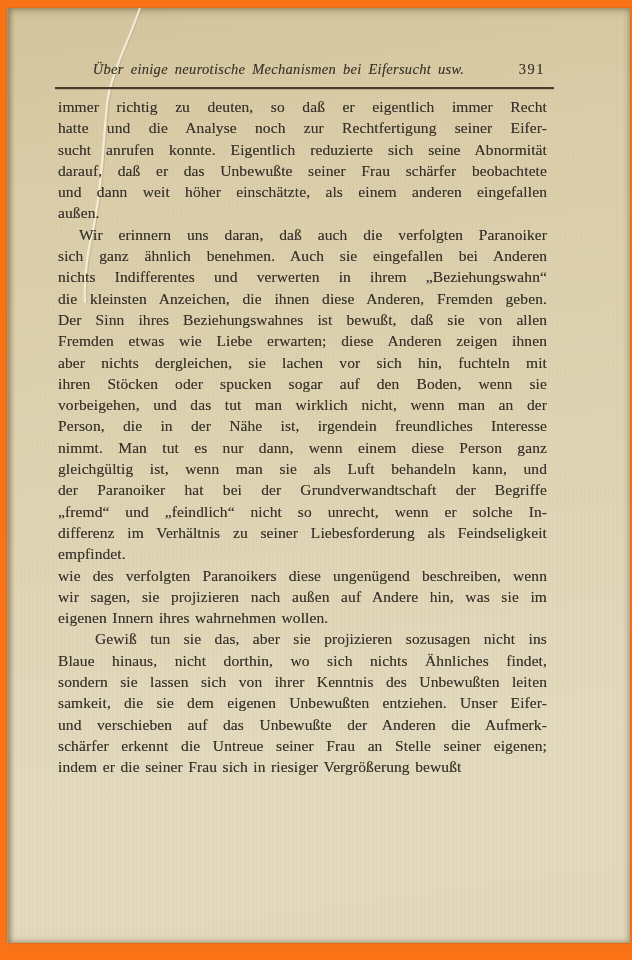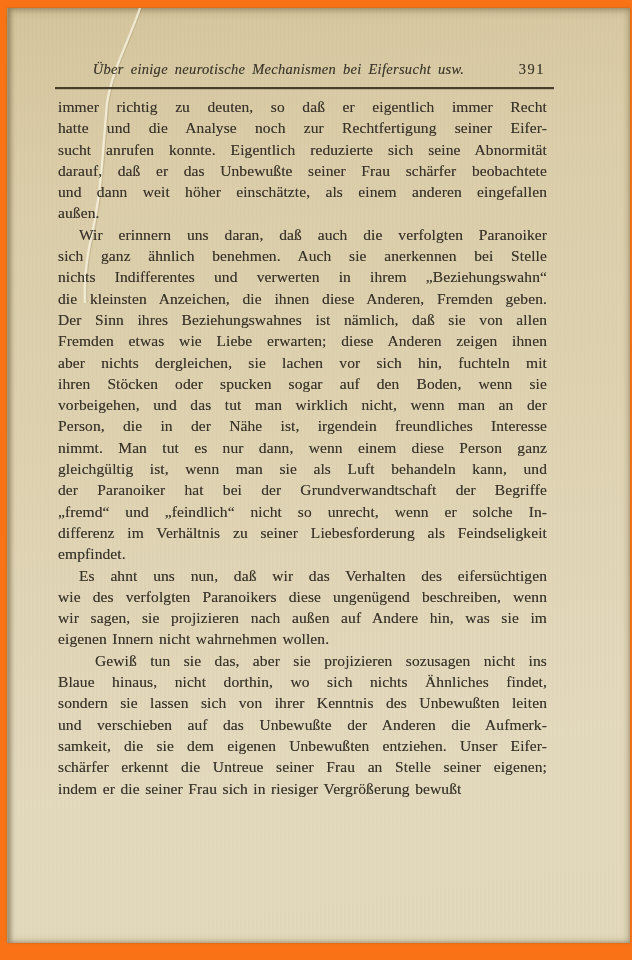--- a/index.html
+++ b/index.html
@@ -128,47 +128,46 @@
         <div class="paragraph indent-none">
           <div class="text-line first">immer richtig zu deuten, so daß er eigentlich immer Recht</div>
           <div class="text-line">hatte und die Analyse noch zur Rechtfertigung seiner Eifer-</div>
           <div class="text-line">sucht anrufen konnte. Eigentlich reduzierte sich seine Abnormität</div>
           <div class="text-line">darauf, daß er das Unbewußte seiner Frau schärfer beobachtete</div>
           <div class="text-line">und dann weit höher einschätzte, als einem anderen eingefallen</div>
           <div class="text-line last">außen.</div>
         </div>
         <div class="paragraph indent-normal">
           <div class="text-line first">Wir erinnern uns daran, daß auch die verfolgten Paranoiker</div>
-          <div class="text-line">sich ganz ähnlich benehmen. Auch sie anerkennen bei Stelle</div>
+          <div class="text-line">sich ganz ähnlich benehmen. Auch sie eingefallen bei Anderen</div>
           <div class="text-line">nichts Indifferentes und verwerten in ihrem „Beziehungswahn“</div>
           <div class="text-line">die kleinsten Anzeichen, die ihnen diese Anderen, Fremden geben.</div>
-          <div class="text-line">Der Sinn ihres Beziehungswahnes ist nämlich, daß sie von allen</div>
+          <div class="text-line">Der Sinn ihres Beziehungswahnes ist bewußt, daß sie von allen</div>
           <div class="text-line">Fremden etwas wie Liebe erwarten; diese Anderen zeigen ihnen</div>
           <div class="text-line">aber nichts dergleichen, sie lachen vor sich hin, fuchteln mit</div>
           <div class="text-line">ihren Stöcken oder spucken sogar auf den Boden, wenn sie</div>
           <div class="text-line">vorbeigehen, und das tut man wirklich nicht, wenn man an der</div>
           <div class="text-line">Person, die in der Nähe ist, irgendein freundliches Interesse</div>
           <div class="text-line">nimmt. Man tut es nur dann, wenn einem diese Person ganz</div>
           <div class="text-line">gleichgültig ist, wenn man sie als Luft behandeln kann, und</div>
           <div class="text-line">der Paranoiker hat bei der Grundverwandtschaft der Begriffe</div>
           <div class="text-line">„fremd“ und „feindlich“ nicht so unrecht, wenn er solche In-</div>
           <div class="text-line">differenz im Verhältnis zu seiner Liebesforderung als Feindseligkeit</div>
           <div class="text-line last">empfindet.</div>
         </div>
         <div class="paragraph indent-normal">
-          <div class="text-line first">Es ahnt uns nun, daß wir das Verhalten des eifersüchtigen</div>
           <div class="text-line">wie des verfolgten Paranoikers diese ungenügend beschreiben, wenn</div>
           <div class="text-line">wir sagen, sie projizieren nach außen auf Andere hin, was sie im</div>
-          <div class="text-line last">eigenen Innern nicht wahrnehmen wollen.</div>
+          <div class="text-line last">eigenen Innern ihres wahrnehmen wollen.</div>
         </div>
         <div class="paragraph indent-large">
           <div class="text-line first">Gewiß tun sie das, aber sie projizieren sozusagen nicht ins</div>
           <div class="text-line">Blaue hinaus, nicht dorthin, wo sich nichts Ähnliches findet,</div>
           <div class="text-line">sondern sie lassen sich von ihrer Kenntnis des Unbewußten leiten</div>
+          <div class="text-line">samkeit, die sie dem eigenen Unbewußten entziehen. Unser Eifer-</div>
           <div class="text-line">und verschieben auf das Unbewußte der Anderen die Aufmerk-</div>
-          <div class="text-line">samkeit, die sie dem eigenen Unbewußten entziehen. Unser Eifer-</div>
           <div class="text-line">schärfer erkennt die Untreue seiner Frau an Stelle seiner eigenen;</div>
           <div class="text-line last">indem er die seiner Frau sich in riesiger Vergrößerung bewußt</div>
         </div>
       </div>
 
   </div>
 </div>
 
 </body></html>

